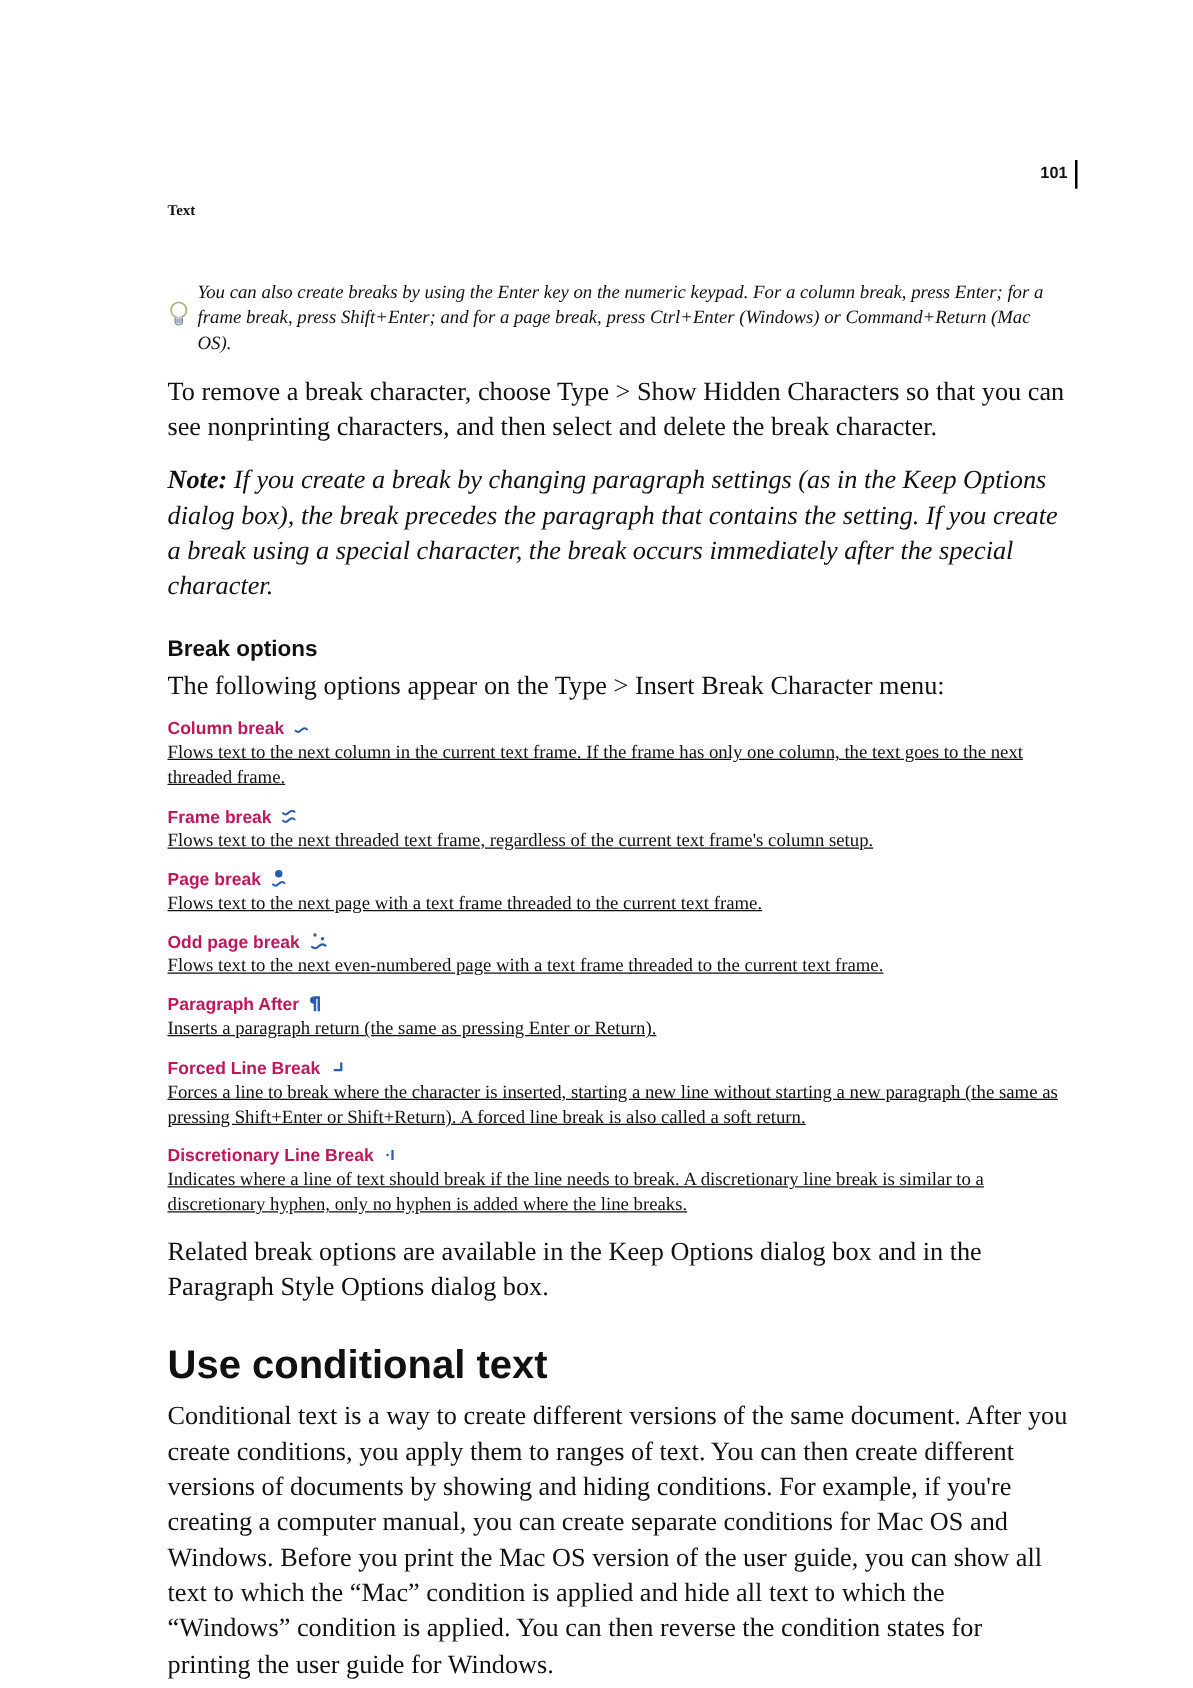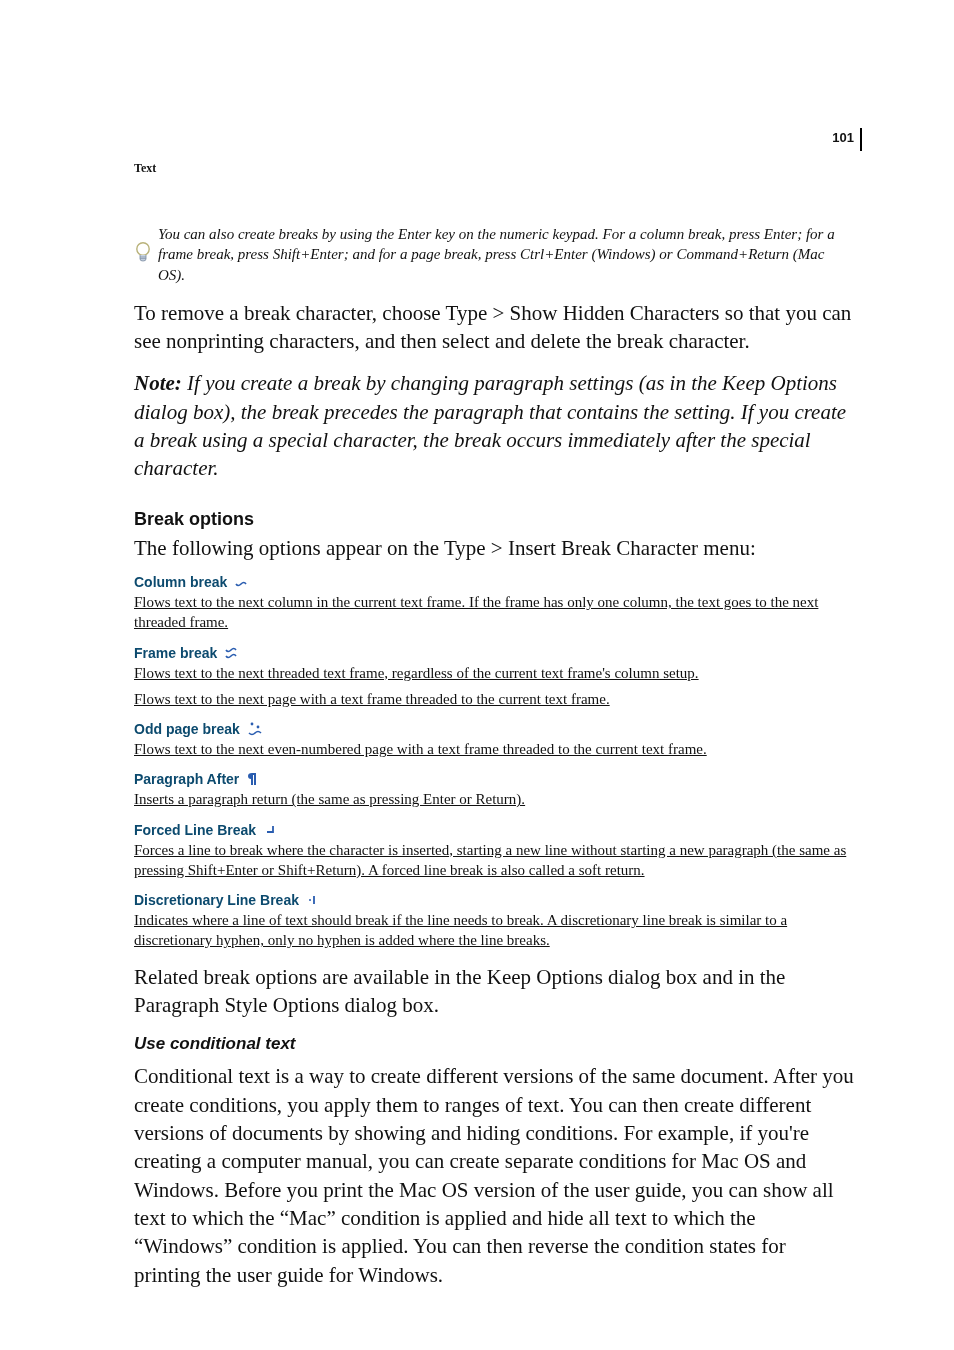--- a/index.html
+++ b/index.html
@@ -63,33 +63,32 @@
   }
   h2.subhead {
     font-family: "Myriad Pro", "Helvetica Neue", Arial, sans-serif;
     font-weight: 700;
     font-size: 18px;
     margin: 26px 0 4px 0;
   }
   h1.major {
     font-family: "Myriad Pro", "Helvetica Neue", Arial, sans-serif;
     font-weight: 700;
-    font-size: 17px;
-    margin: 15px 0 8px 0;
-    font-style: italic;
+    font-size: 32px;
+    margin: 30px 0 8px 0;
   }
   .defterm {
     font-family: "Myriad Pro", "Helvetica Neue", Arial, sans-serif;
     font-weight: 700;
     font-size: 14px;
     margin: 12px 0 2px 0;
     display: flex;
     align-items: center;
     gap: 8px;
-    color: #0c4a6e;
+    color: #be185d;
   }
   .defterm .glyph {
     display: inline-flex;
     color: #2a5db0;
   }
   .defbody {
     font-size: 15px;
     line-height: 1.35;
     margin: 0 0 6px 0;
     text-decoration: underline;
@@ -150,20 +149,29 @@
     <span>Frame break</span>
     <span class="glyph">
       <svg width="12" height="14" viewBox="0 0 12 14">
         <path d="M1 4 Q3 7 6 4 Q9 1 11 4" fill="none" stroke="#2a5db0" stroke-width="1.6"></path>
         <path d="M1 10 Q3 13 6 10 Q9 7 11 10" fill="none" stroke="#2a5db0" stroke-width="1.6"></path>
       </svg>
     </span>
   </div>
   <p class="defbody">Flows text to the next threaded text frame, regardless of the current text frame's column setup.</p>
 
+  <div class="defterm">
+    <span>Page break</span>
+    <span class="glyph">
+      <svg width="12" height="16" viewBox="0 0 12 16">
+        <circle cx="6" cy="4" r="3" fill="#2a5db0"></circle>
+        <path d="M1 12 Q3 15 6 12 Q9 9 11 12" fill="none" stroke="#2a5db0" stroke-width="1.6"></path>
+      </svg>
+    </span>
+  </div>
   <p class="defbody">Flows text to the next page with a text frame threaded to the current text frame.</p>
 
   <div class="defterm">
     <span>Odd page break</span>
     <span class="glyph">
       <svg width="14" height="16" viewBox="0 0 14 16">
         <circle cx="4" cy="3" r="1.4" fill="#2a5db0"></circle>
         <circle cx="10" cy="6" r="1.4" fill="#2a5db0"></circle>
         <path d="M1 12 Q4 15 7 12 Q10 9 13 12" fill="none" stroke="#2a5db0" stroke-width="1.6"></path>
       </svg>

